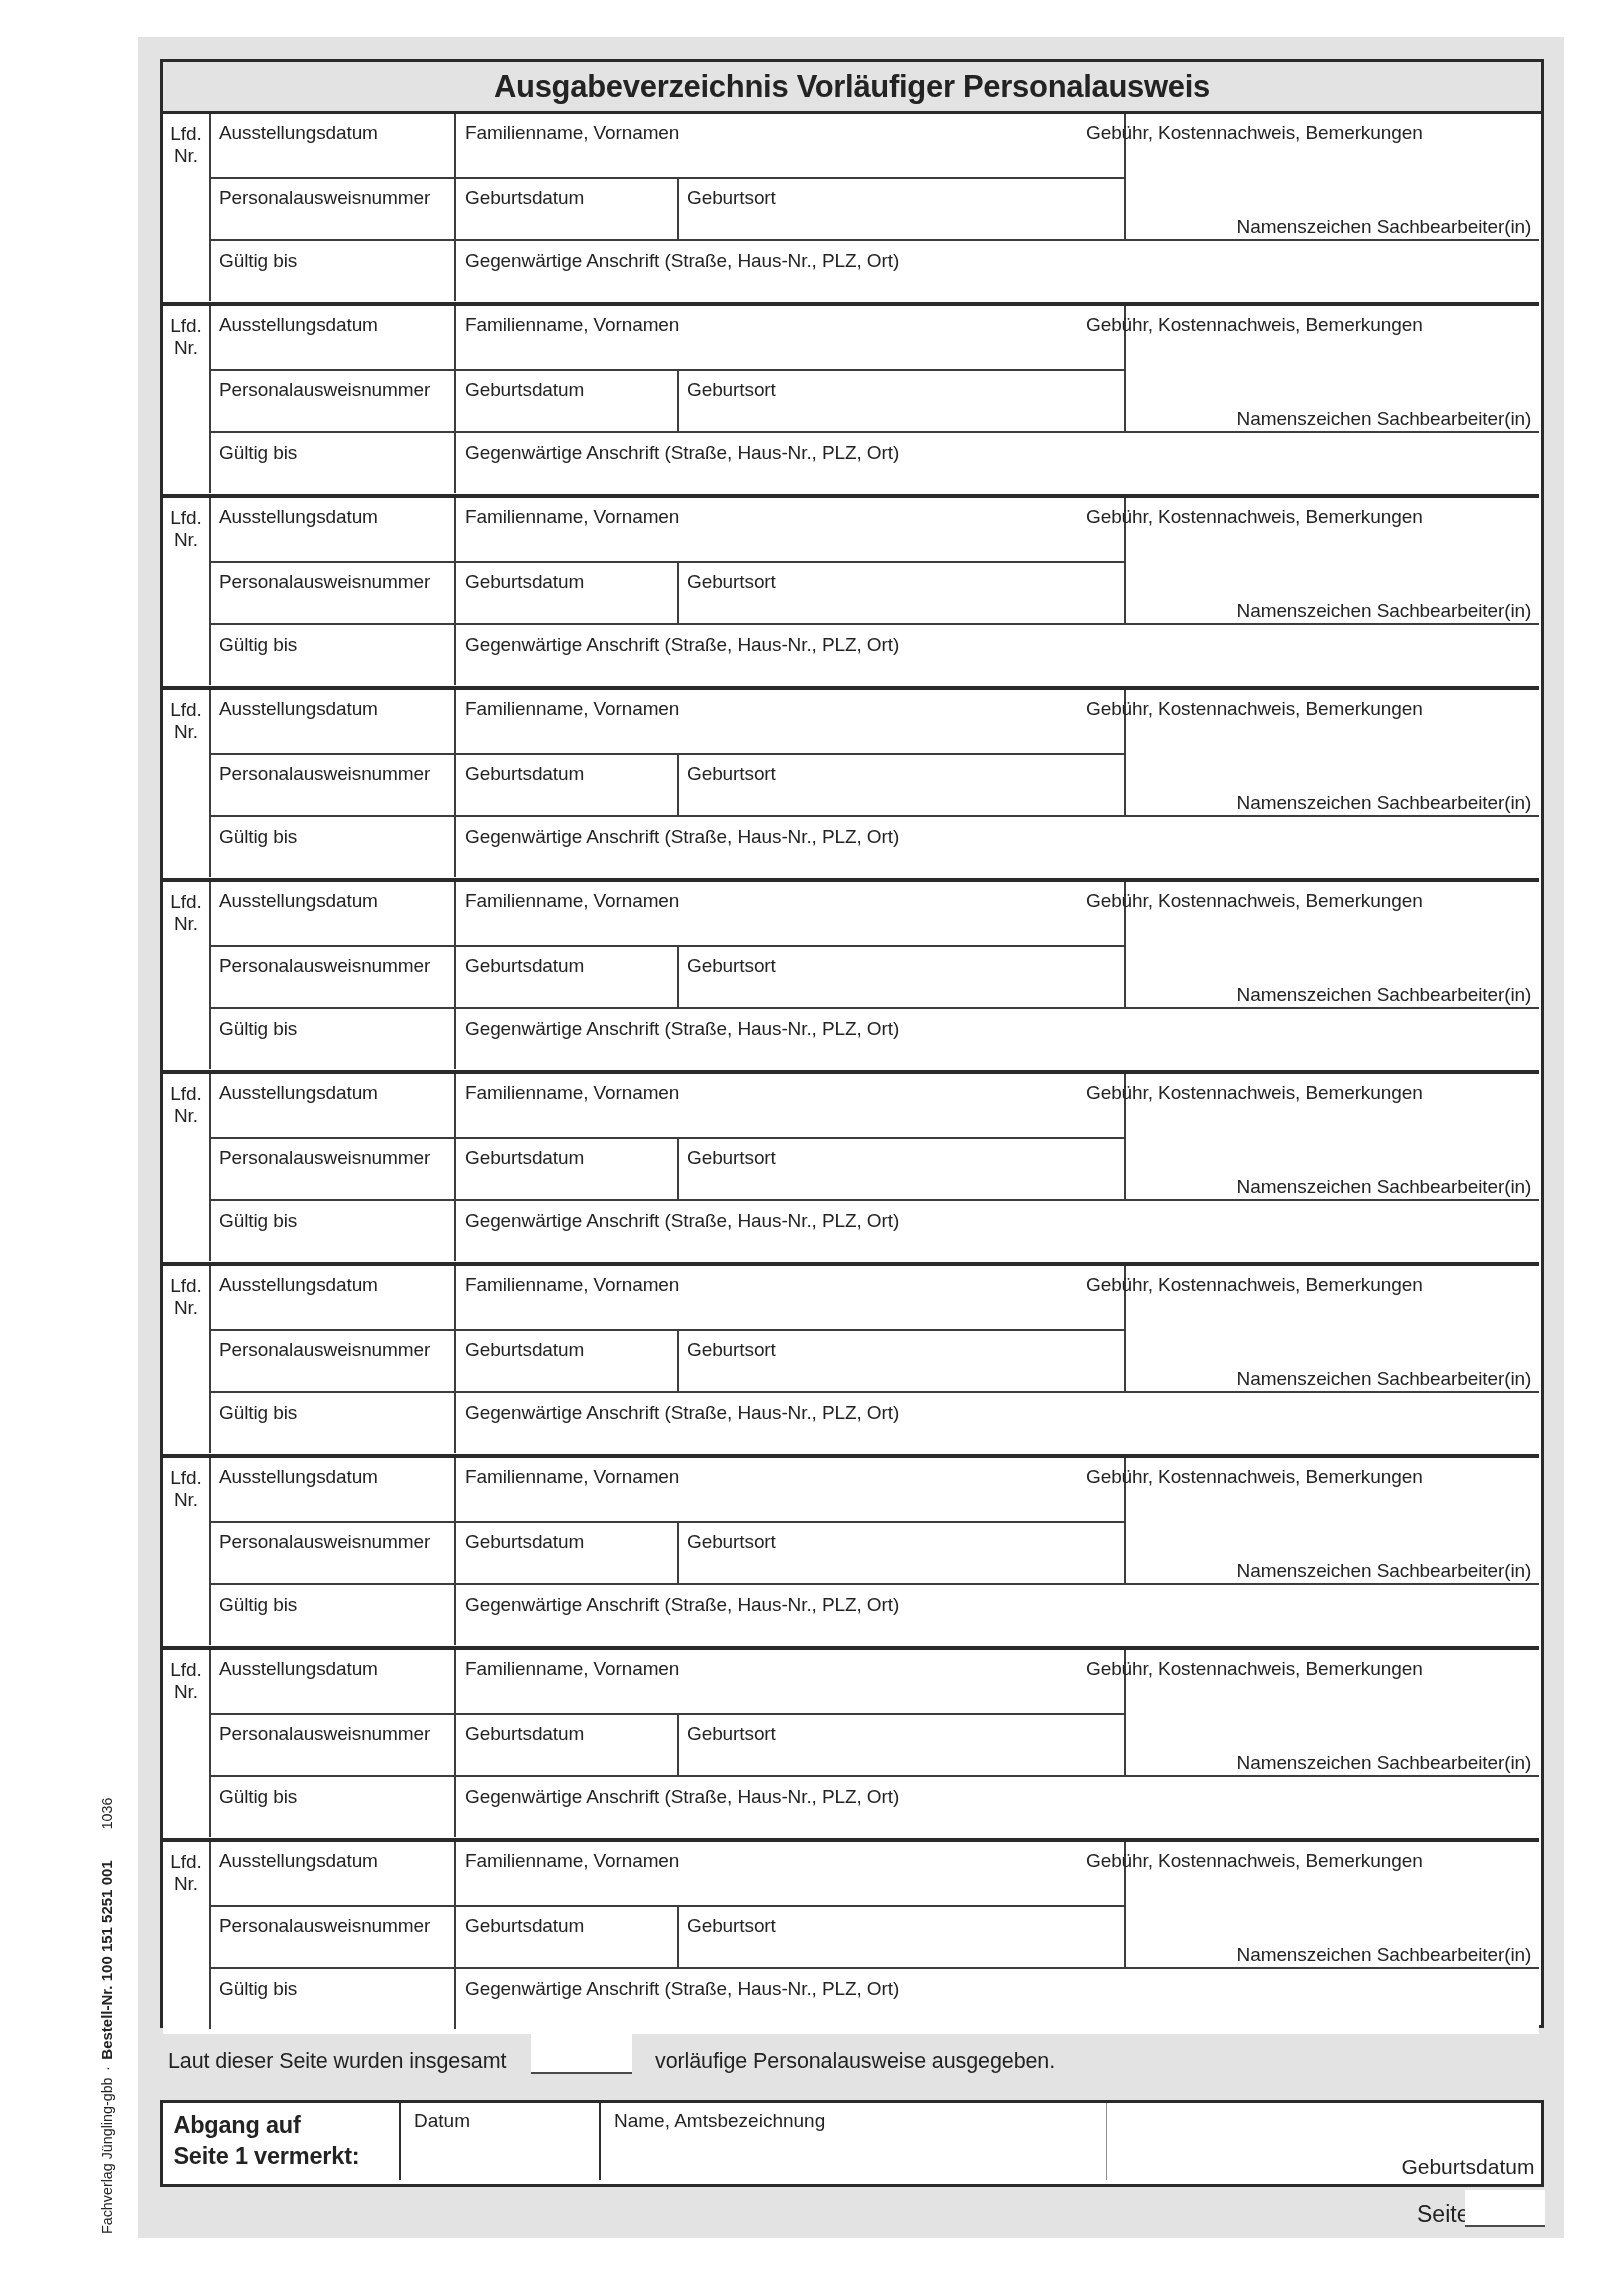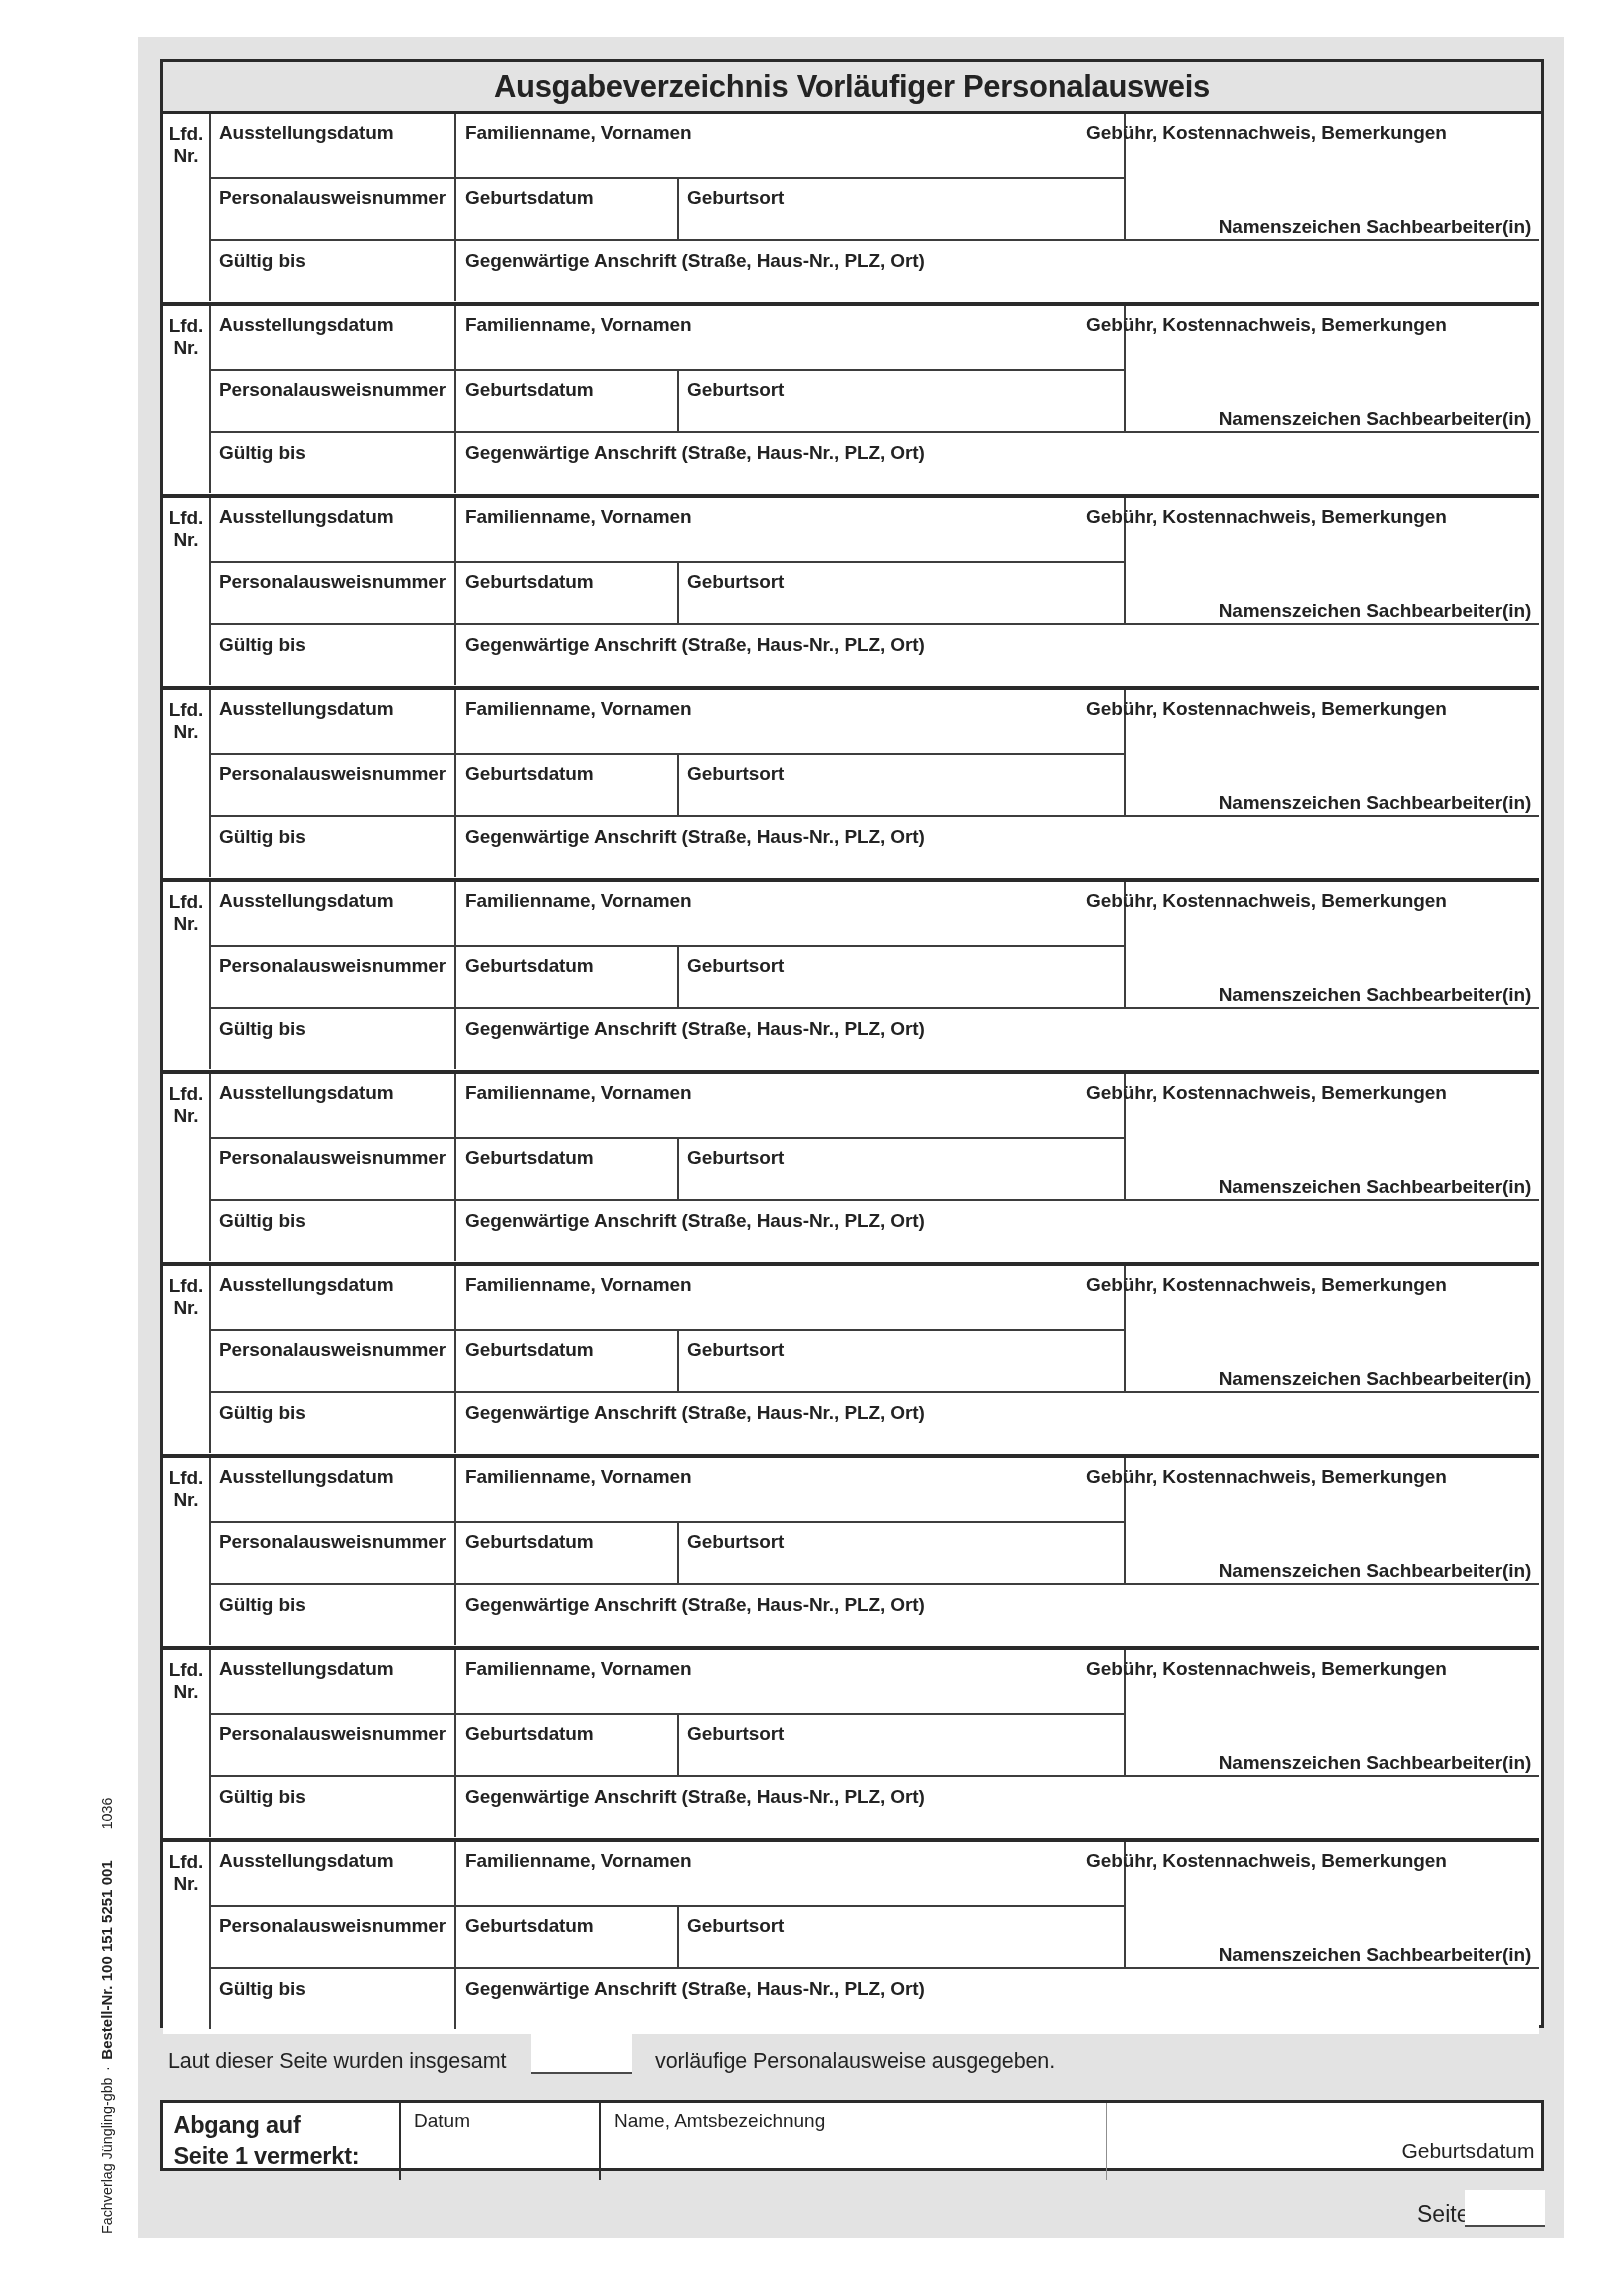--- a/index.html
+++ b/index.html
@@ -15,21 +15,21 @@
   .main-table {
     position:absolute; left:160px; top:59px; width:1384px; height:1969px;
     border:3.9px solid #2a2a2a; background:#ffffff; box-sizing:border-box;
   }
   .title-bar {
     width:100%; height:52px; box-sizing:border-box; background:#e3e3e3;
     border-bottom:3.3px solid #2a2a2a;
     display:flex; align-items:center; justify-content:center;
   }
   .title-bar span { font-size:31px; font-weight:bold; letter-spacing:-0.3px; }
-  .blocks { position:relative; width:1376px;font-weight:bold; }
+  .blocks { position:relative; width:1376px; }
   .block {
     position:relative; width:1376px; height:192px; background:#ffffff;
     border-bottom:4.6px solid #2a2a2a; box-sizing:border-box;
   }
   .block:last-child { border-bottom:none; }
   .gl { position:absolute; background:#3d3d3d; }
   .lv1 { left:46px;   top:0;     width:2px;  height:187px; }
   .lv2 { left:291px;  top:0;     width:2px;  height:187px; }
   .lv3 { left:514px;  top:65px; width:2px;  height:62px;  }
   .lv4 { left:961px; top:0;     width:2px;  height:127px; }
@@ -51,21 +51,21 @@
   .sum1 { left:160px; top:2049px; }
   .sum2 { left:647px; top:2049px; }
   .fill-box {
     position:absolute; background:#ffffff; border-bottom:2.6px solid #4a4a4a;
     font-size:21.5px; text-align:center;
   }
   .total-box { left:531px; top:2030px; width:101px; height:42px; }
   .page-box  { left:1465px; top:2190px; width:80px; height:35px; }
   
   .dep-table {
-    position:absolute; left:160px; top:2100px; width:1384px; height:71px;
+    position:absolute; left:160px; top:2100px; width:1384px; height:87px;
     border:3.3px solid #2a2a2a; background:#ffffff; box-sizing:border-box;
   }
   .dep-d { position:absolute; top:0; height:77px; }
   .dd1 { left:236px;  width:2px; background:#2e2e2e; }
   .dd2 { left:436px;  width:2px; background:#2e2e2e; }
   .dd3 { left:943px; width:1.3px; background:#8f8f8f; }
   .dep-bold { position:absolute; font-size:23.5px; font-weight:bold; letter-spacing:-0.2px; white-space:nowrap; }
   .db1 { left:10.4px; top:9px; }
   .db2 { left:10.4px; top:40px; }
   .dep-label { position:absolute; font-size:19px; white-space:nowrap;margin-left:6px; }

